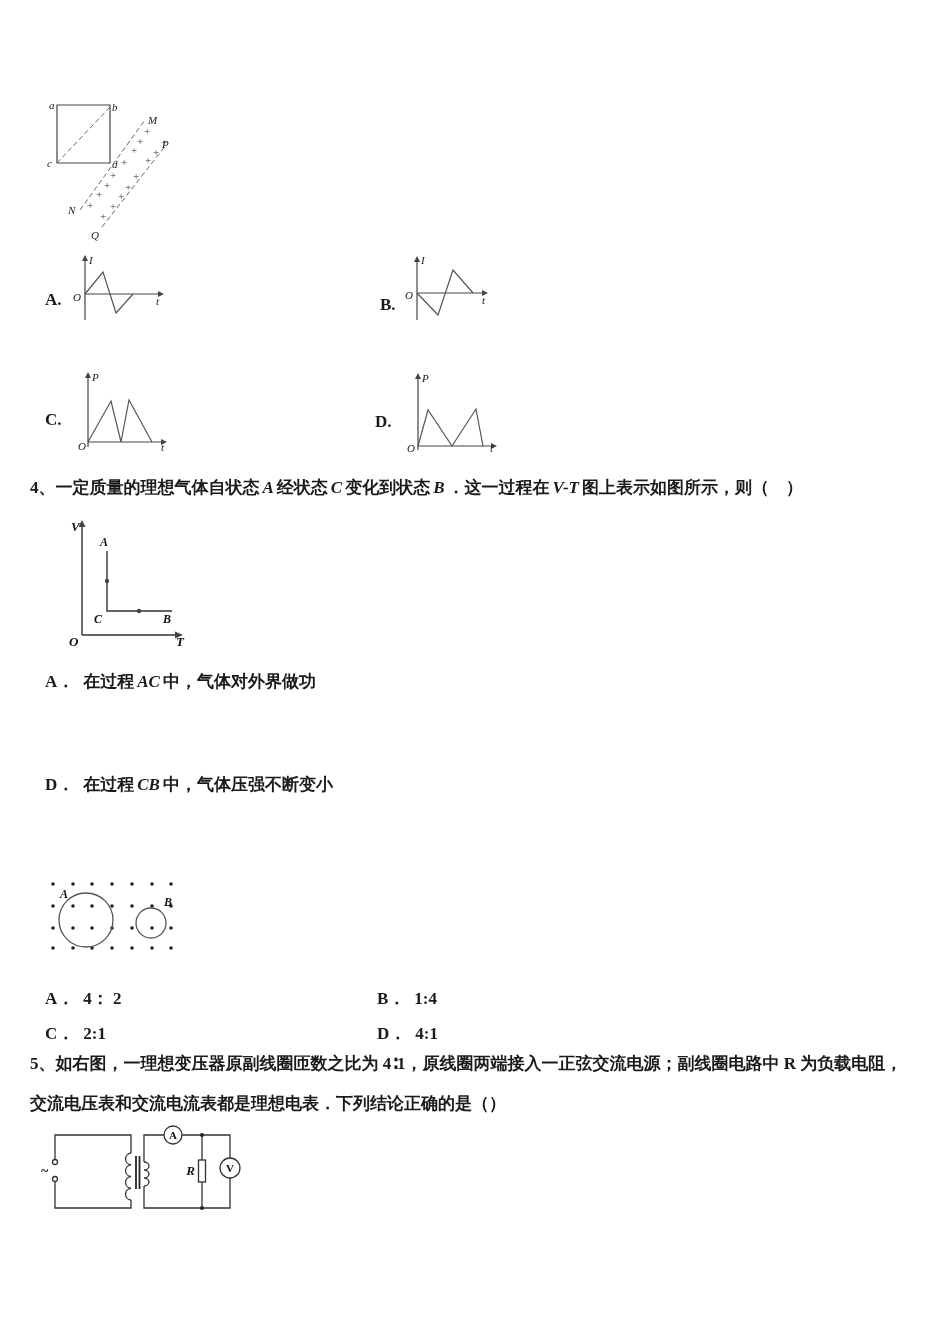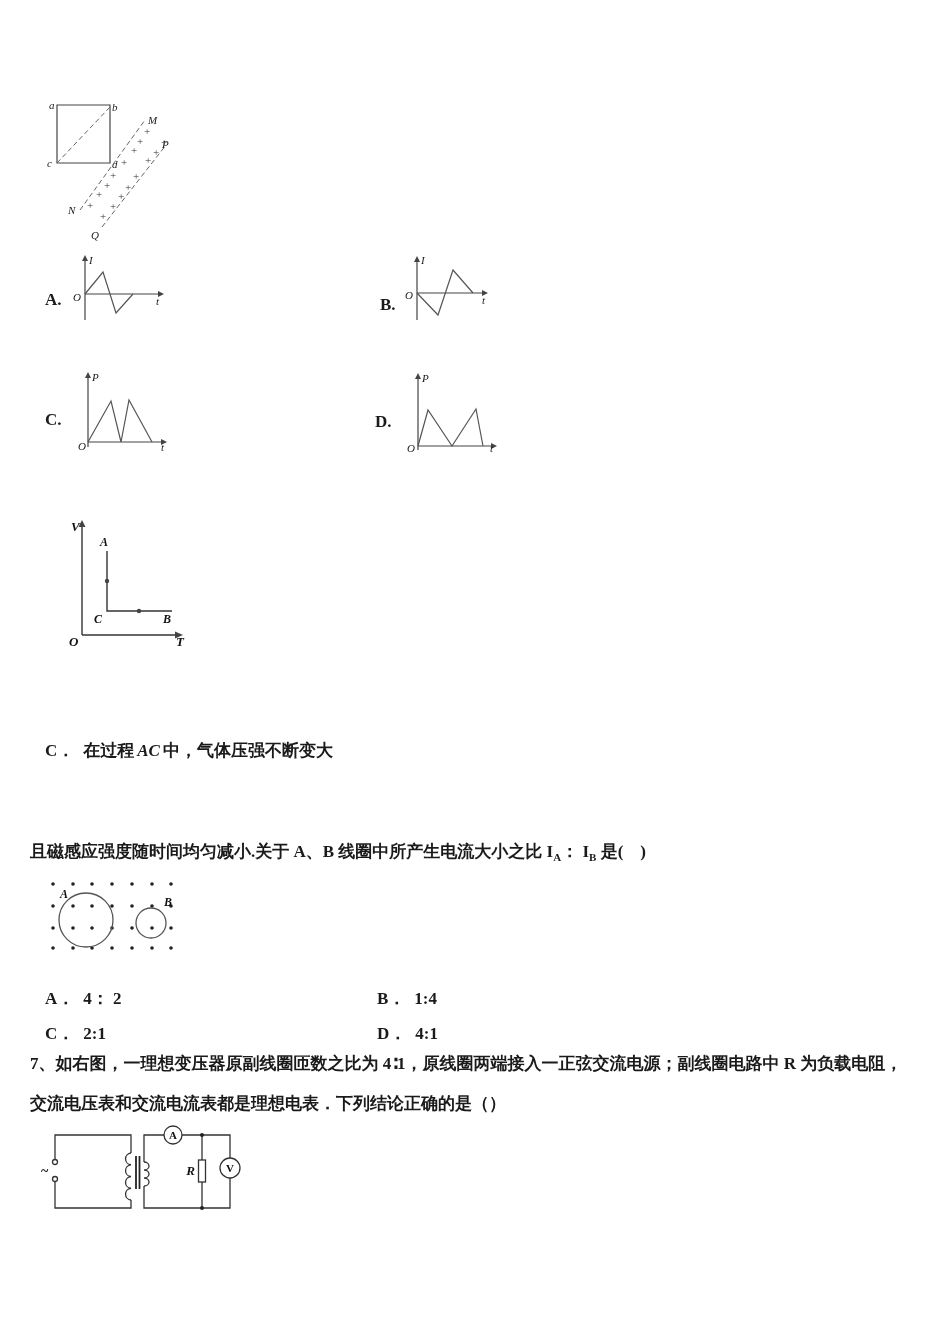--- a/index.html
+++ b/index.html
@@ -103,44 +103,47 @@
     <line class="ln" x1="13" y1="82" x2="13" y2="8"></line>
       <path class="arr" d="M13,5 l-3,6 h6 z"></path>
     <line class="ln" x1="13" y1="78" x2="89" y2="78"></line>
       <path class="arr" d="M92,78 l-6,-3 v6 z"></path>
     <text class="fi" x="17" y="14">P</text>
     <text class="fi" x="85" y="84">t</text>
     <text class="fi" x="2" y="84">O</text>
     <polyline class="curve" points="13,78 23,42 47,78 71,41 78,78"></polyline>
   </svg>
 
+  <div class="abs t17" style="left:30px;top:477px">
+    <span>4、一定质量的理想气体自状态</span><span class="it">A</span><span>经状态</span><span class="it">C</span><span>变化到状态</span><span class="it">B</span><span>．这一过程在</span><span class="it">V-T</span><span>图上表示如图所示，则（　）</span>
+  </div>
 
   <svg class="abs" style="left:60px;top:515px" width="140" height="135" viewBox="0 0 140 135">
     <line class="lnth" x1="22" y1="120" x2="22" y2="9"></line>
       <path class="arr" d="M22,5 l-3.5,7 h7 z"></path>
     <line class="lnth" x1="22" y1="120" x2="118" y2="120"></line>
       <path class="arr" d="M123,120 l-8,-3.5 v7 z"></path>
     <text class="fgl13" x="11" y="16">V</text>
     <text class="fgl13" x="116" y="131">T</text>
     <text class="fgl13" x="9" y="131">O</text>
     <path class="lnth" d="M47,36 V96 H112"></path>
     <circle class="arr" cx="47" cy="66" r="2.2"></circle>
     <circle class="arr" cx="79" cy="96" r="2.2"></circle>
     <text class="fgl" x="40" y="31">A</text>
     <text class="fgl" x="34" y="108">C</text>
     <text class="fgl" x="103" y="108">B</text>
   </svg>
 
-  <div class="abs t17" style="left:45px;top:740px">
-    <span class="optletter">C．</span><span>在过程</span><span class="it">AC</span><span>中，气体压强不断变大</span>
-  </div>
-
-  <div class="abs t17" style="left:30px;top:841px">
-    <span>且磁感应强度随时间均匀减小.关于 A、B 线圈中所产生电流大小之比 I</span><span class="sub">A</span><span>： I</span><span class="sub">B</span><span> 是(　)</span>
-  </div>
+  <div class="abs t17" style="left:45px;top:671px">
+    <span class="optletter">A．</span><span>在过程</span><span class="it">AC</span><span>中，气体对外界做功</span>
+  </div>
+  <div class="abs t17" style="left:45px;top:774px">
+    <span class="optletter">D．</span><span>在过程</span><span class="it">CB</span><span>中，气体压强不断变小</span>
+  </div>
+
 
   <svg class="abs" style="left:40px;top:875px" width="150" height="85" viewBox="0 0 150 85">
     <g fill="#222">
       <circle cx="13" cy="9" r="1.8"></circle>
         <circle cx="33" cy="9" r="1.8"></circle>
         <circle cx="52" cy="9" r="1.8"></circle>
         <circle cx="72" cy="9" r="1.8"></circle>
         <circle cx="92" cy="9" r="1.8"></circle>
         <circle cx="112" cy="9" r="1.8"></circle>
         <circle cx="131" cy="9" r="1.8"></circle>
@@ -178,21 +181,21 @@
   <div class="abs t17" style="left:377px;top:988px">
     <span class="optletter">B．</span><span>1:4</span>
   </div>
   <div class="abs t17" style="left:45px;top:1023px">
     <span class="optletter">C．</span><span>2:1</span>
   </div>
   <div class="abs t17" style="left:377px;top:1023px">
     <span class="optletter">D．</span><span>4:1</span>
   </div>
 
-  <div class="abs t17" style="left:30px;top:1053px">7、如右图，一理想变压器原副线圈匝数之比为 4∶1，原线圈两端接入一正弦交流电源；副线圈电路中 R 为负载电阻，</div>
+  <div class="abs t17" style="left:30px;top:1053px">5、如右图，一理想变压器原副线圈匝数之比为 4∶1，原线圈两端接入一正弦交流电源；副线圈电路中 R 为负载电阻，</div>
   <div class="abs t17" style="left:30px;top:1093px">交流电压表和交流电流表都是理想电表．下列结论正确的是（）</div>
 
   <svg class="abs" style="left:40px;top:1125px" width="215" height="110" viewBox="0 0 215 110">
     <path class="wire" d="M15,37 V10 H91 V28"></path>
     <path class="wire" d="M91,28 a6,5.9 0 0 0 0,11.75 a6,5.9 0 0 0 0,11.75 a6,5.9 0 0 0 0,11.75 a6,5.9 0 0 0 0,11.75"></path>
     <path class="wire" d="M91,75 V83 H15 V56.5"></path>
     <circle class="meter" cx="15" cy="37" r="2.5"></circle>
     <circle class="meter" cx="15" cy="54" r="2.5"></circle>
     <text x="1" y="51" style="font-size:14px;font-weight:bold">~</text>
     <line x1="96" y1="31" x2="96" y2="64" stroke="#222" stroke-width="1.8"></line>

